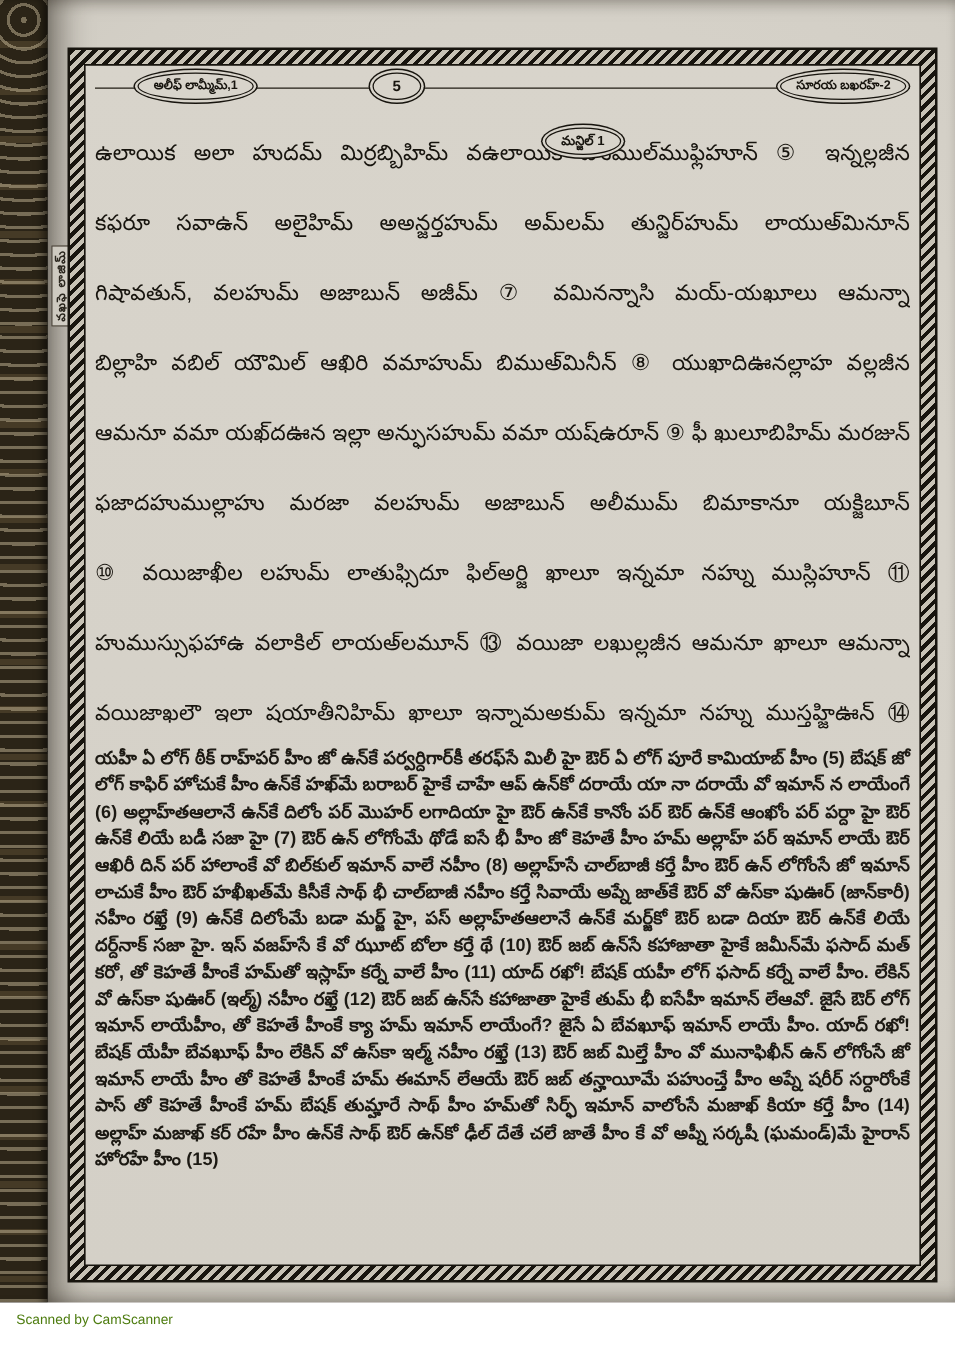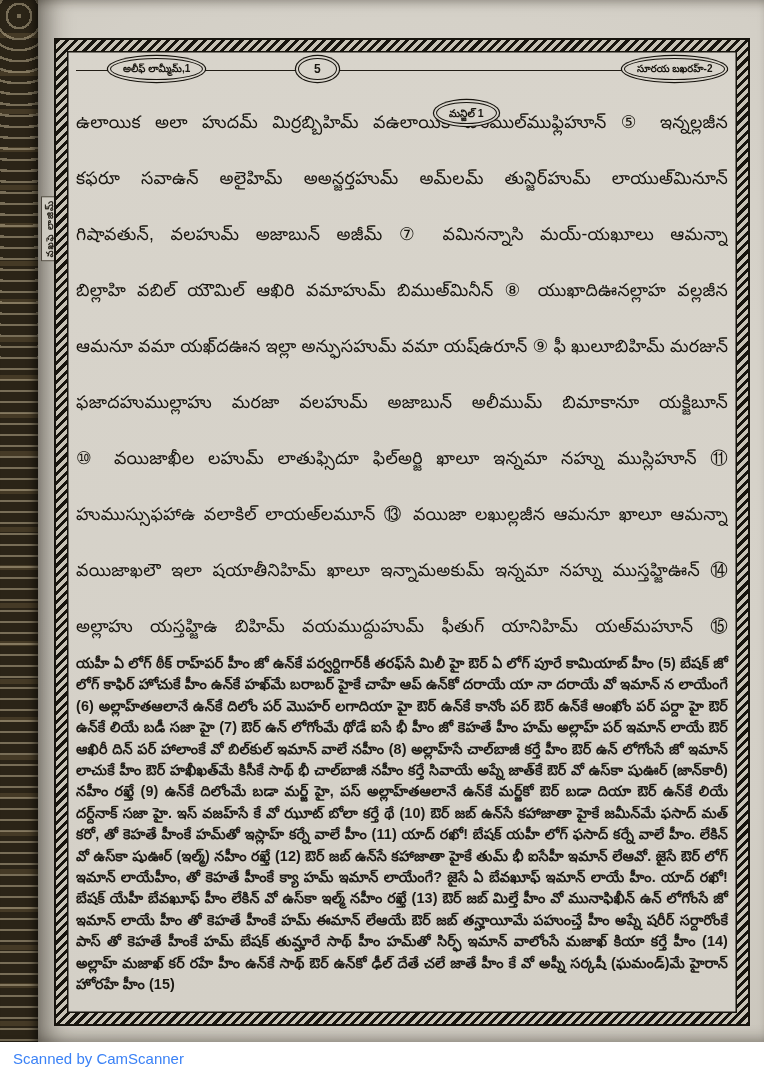--- a/index.html
+++ b/index.html
@@ -90,21 +90,21 @@
     letter-spacing:.1px;
   }
 
   
   .footer {
     position:absolute; left:0; right:0; bottom:0; height:38px;
     background:#ffffff;
   }
   .footer-text {
     position:absolute; left:13px; top:8px;
-    font-size:15px; color:#3b82f6;
+    font-size:11px; color:#4d7c0f;
   }
 </style>
 </head>
 <body>
 
 <div class="screen">
 
   <div class="paper"></div>
 
   <div class="binding"></div>
@@ -136,21 +136,20 @@
         <div class="tline">ఫజాదహుముల్లాహు మరజా వలహుమ్ అజాబున్ అలీముమ్ బిమాకానూ యక్జిబూన్</div>
 
         <div class="tline">⑩ వయిజాఖీల లహుమ్ లాతుఫ్సిదూ ఫిల్‌అర్జి ఖాలూ ఇన్నమా నహ్ను ముస్లిహూన్ ⑪</div>
 
 
 
         <div class="tline">హుముస్సుఫహాఉ వలాకిల్ లాయఅ్‌లమూన్ ⑬ వయిజా లఖుల్లజీన ఆమనూ ఖాలూ ఆమన్నా</div>
 
         <div class="tline">వయిజాఖలౌ ఇలా షయాతీనిహిమ్ ఖాలూ ఇన్నామఅకుమ్ ఇన్నమా నహ్ను ముస్తహ్జిఊన్ ⑭</div>
 
-        <div class="tline">అల్లాహు యస్తహ్జిఉ బిహిమ్ వయముద్దుహుమ్ ఫీతుగ్ యానిహిమ్ యఅ్‌మహూన్ ⑮</div>
       </div>
 
     <div class="translation">యహీ ఏ లోగ్ ఠీక్ రాహ్‌పర్ హీం జో ఉన్‌కే పర్వర్దిగార్‌కీ తరఫ్‌సే మిలీ హై ఔర్ ఏ లోగ్ పూరే కామియాబ్ హీం (5) బేషక్ జో లోగ్ కాఫిర్ హోచుకే హీం ఉన్‌కే హఖ్‌మే బరాబర్ హైకే చాహే ఆప్ ఉన్‌కో దరాయే యా నా దరాయే వో ఇమాన్ న లాయేంగే (6) అల్లాహ్‌తఆలానే ఉన్‌కే దిలోం పర్ మొహర్ లగాదియా హై ఔర్ ఉన్‌కే కానోం పర్ ఔర్ ఉన్‌కే ఆంఖోం పర్ పర్దా హై ఔర్ ఉన్‌కే లియే బడీ సజా హై (7) ఔర్ ఉన్ లోగోంమే థోడే ఐసే భీ హీం జో కెహతే హీం హమ్ అల్లాహ్ పర్ ఇమాన్ లాయే ఔర్ ఆఖిరీ దిన్ పర్ హాలాంకే వో బిల్‌కుల్ ఇమాన్ వాలే నహీం (8) అల్లాహ్‌సే చాల్‌బాజీ కర్తే హీం ఔర్ ఉన్ లోగోంసే జో ఇమాన్ లాచుకే హీం ఔర్ హఖీఖత్‌మే కిసీకే సాథ్ భీ చాల్‌బాజీ నహీం కర్తే సివాయే అప్నే జాత్‌కే ఔర్ వో ఉస్‌కా షుఊర్ (జాన్‌కారీ) నహీం రఖ్తే (9) ఉన్‌కే దిలోంమే బడా మర్జ్ హై, పస్ అల్లాహ్‌తఆలానే ఉన్‌కే మర్జ్‌కో ఔర్ బడా దియా ఔర్ ఉన్‌కే లియే దర్ద్‌నాక్ సజా హై. ఇస్ వజహ్‌సే కే వో ఝూట్ బోలా కర్తే థే (10) ఔర్ జబ్ ఉన్‌సే కహాజాతా హైకే జమీన్‌మే ఫసాద్ మత్ కరో, తో కెహతే హీంకే హమ్‌తో ఇస్లాహ్ కర్నే వాలే హీం (11) యాద్ రఖో! బేషక్ యహీ లోగ్ ఫసాద్ కర్నే వాలే హీం. లేకిన్ వో ఉస్‌కా షుఊర్ (ఇల్మ్) నహీం రఖ్తే (12) ఔర్ జబ్ ఉన్‌సే కహాజాతా హైకే తుమ్ భీ ఐసేహీ ఇమాన్ లేఆవో. జైసే ఔర్ లోగ్ ఇమాన్ లాయేహీం, తో కెహతే హీంకే క్యా హమ్ ఇమాన్ లాయేంగే? జైసే ఏ బేవఖూఫ్ ఇమాన్ లాయే హీం. యాద్ రఖో! బేషక్ యేహీ బేవఖూఫ్ హీం లేకిన్ వో ఉస్‌కా ఇల్మ్ నహీం రఖ్తే (13) ఔర్ జబ్ మిల్తే హీం వో మునాఫిఖీన్ ఉన్ లోగోంసే జో ఇమాన్ లాయే హీం తో కెహతే హీంకే హమ్ ఈమాన్ లేఆయే ఔర్ జబ్ తన్హాయీమే పహుంచ్తే హీం అప్నే షరీర్ సర్దారోంకే పాస్ తో కెహతే హీంకే హమ్ బేషక్ తుమ్హారే సాథ్ హీం హమ్‌తో సిర్ఫ్ ఇమాన్ వాలోంసే మజాఖ్ కియా కర్తే హీం (14) అల్లాహ్ మజాఖ్ కర్ రహే హీం ఉన్‌కే సాథ్ ఔర్ ఉన్‌కో ఢీల్ దేతే చలే జాతే హీం కే వో అప్నీ సర్కషీ (ఘమండ్)మే హైరాన్ హోరహే హీం (15)</div>
 
   </div>
 
   <div class="footer">
     <span class="footer-text">Scanned by CamScanner</span>
   </div>
 

